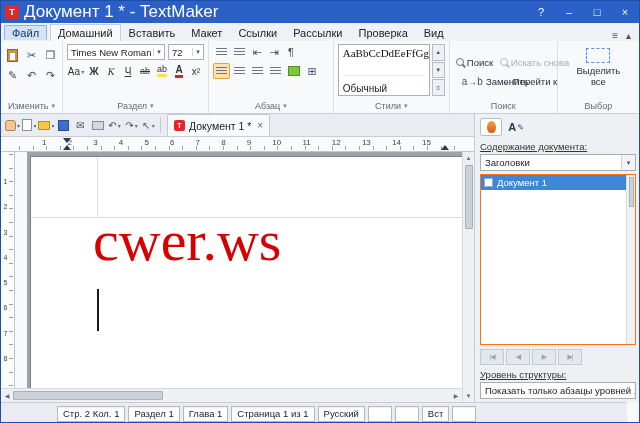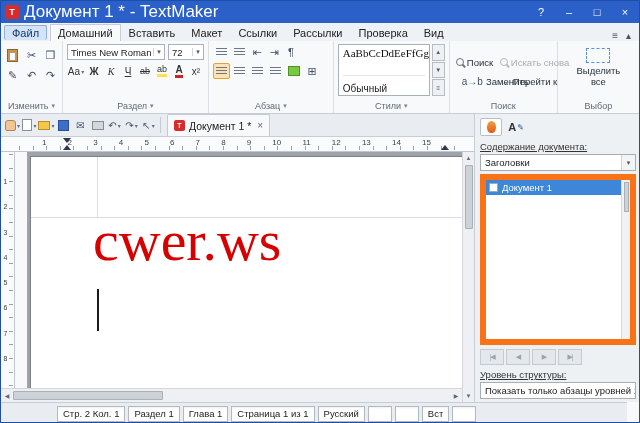--- a/index.html
+++ b/index.html
@@ -138,21 +138,21 @@
   .sibtn { width:22px; height:18px; display:flex; align-items:center; justify-content:center; gap:1px; border:1px solid transparent; border-radius:2px; }
   .sibtn.active { background:#fff; border-color:#b9bfc6; }
   .ic-flame { width:9px; height:12px; background:linear-gradient(#f4a23c,#e05a1e); border-radius:50% 50% 45% 45%; }
   .aletter { font-size:11px; font-weight:bold; color:#333; }
   .pen { font-size:8px; color:#2a5a9e; }
   .slabel { font-size:9.5px; color:#333; margin:4px 0 2px; flex:none;text-decoration:underline; }
   .ssel { height:17px; background:#fff; border:1px solid #a6adb5; display:flex; align-items:center;
           font-size:9.5px; padding-left:4px; color:#222; flex:none; white-space:nowrap; overflow:hidden; }
   .ssel .dd { margin-left:auto; width:14px; height:100%; display:flex; align-items:center; justify-content:center;
               font-size:7px; color:#555; border-left:1px solid #cfd4d9; background:#f2f4f6; flex:none; }
-  .slist { flex:1; background:#fff; border:6px solid #f97316; margin-top:3px; position:relative; overflow:hidden; }
+  .slist { flex:1; background:#fff; border:1px solid #f97316; margin-top:3px; position:relative; overflow:hidden; }
   .sitem { height:15px; background:#3e86d8; color:#fff; display:flex; align-items:center; gap:4px; font-size:9.5px; padding-left:3px; margin-right:9px; }
   .sitem .box { width:9px; height:9px; background:#fff; border:1px solid #9aaabb; flex:none; }
   .lsb { position:absolute; right:0; top:0; bottom:0; width:9px; background:#f0f2f4; border-left:1px solid #d5d9dd; }
   .lsb .th { width:5px; height:30px; background:#cdd2d8; border:1px solid #aab0b8; margin:2px auto 0; }
   .snav { display:flex; gap:2px; margin-top:4px; flex:none; }
   .snbtn { width:24px; height:16px; background:#e4e8ec; border:1px solid #c5cad0; display:flex; align-items:center;
            justify-content:center; font-size:7px; color:#9aa2ab; letter-spacing:-1px; }
 
   
   .statusbar { position:absolute; top:401px; left:0; right:12px; height:22px; background:#e9edf2;

